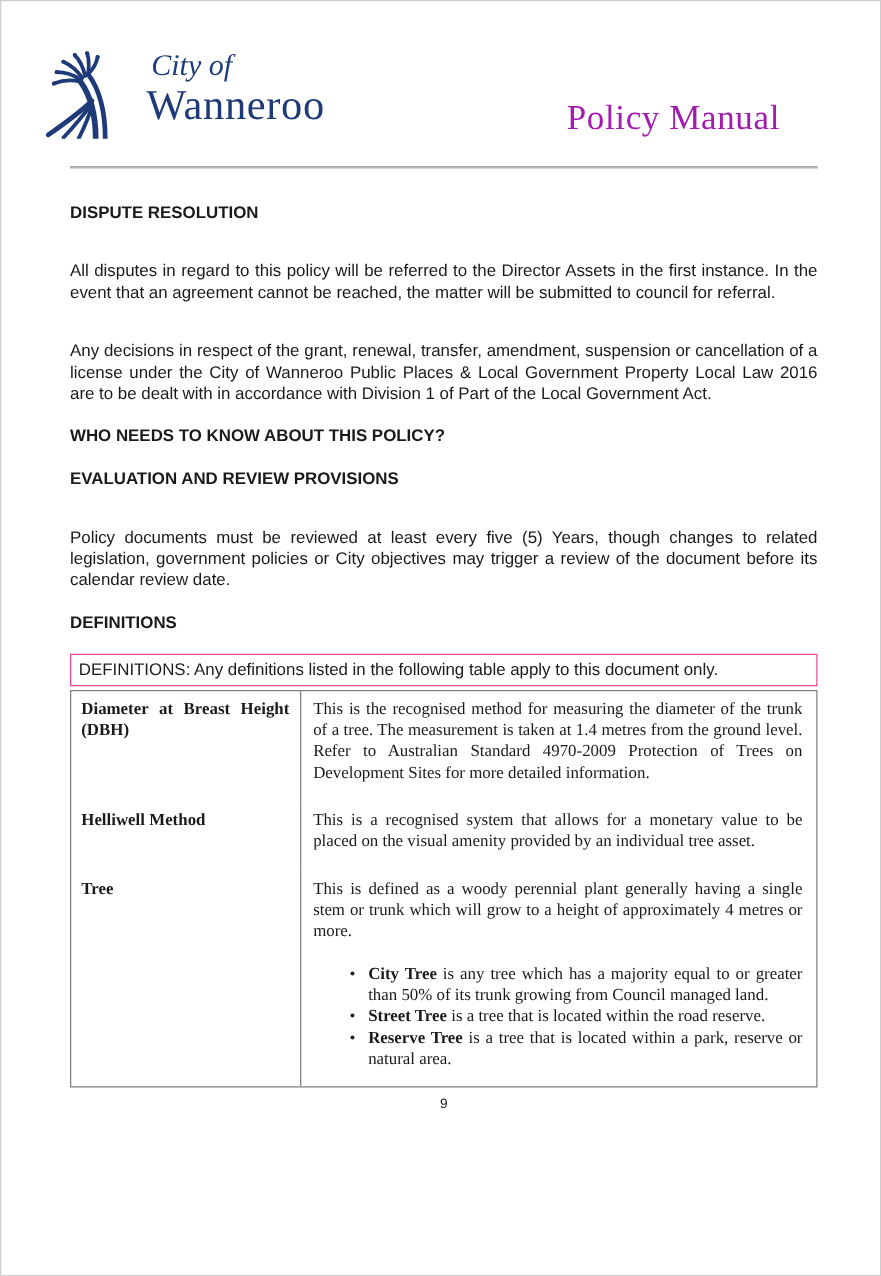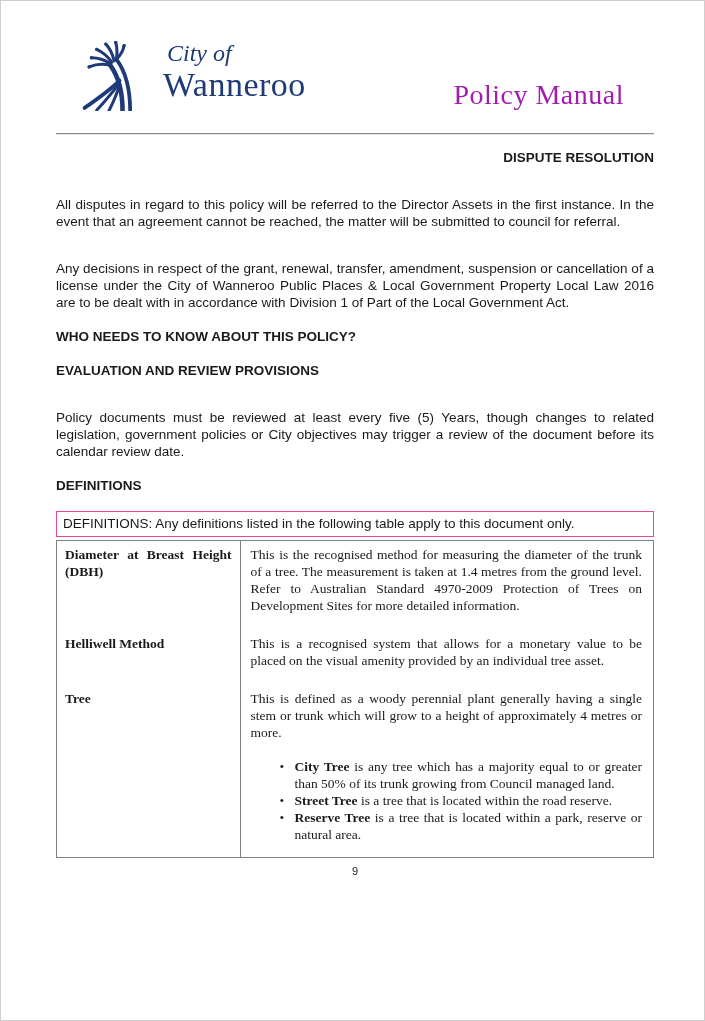--- a/index.html
+++ b/index.html
@@ -13,21 +13,21 @@
     line-height: 17px;
     color: #1a1a1a;
     overflow: hidden;
     position: relative;
     border: 1px solid #cfcfcf;
   }
   
   .header {
     display: flex;
     align-items: flex-end;
-    padding: 38px 50px 0 79px;
+    padding: 38px 50px 0 33px;
   }
   .logo { display: flex; align-items: flex-start; gap: 7px; color: #1e3a78; }
   .logo svg { display: block; margin-top: 2px; }
   .logo-text { display: flex; flex-direction: column; }
   .city-of {
     font-family: "Liberation Serif", serif;
     font-style: italic;
     font-size: 24px; line-height: 28px;
     padding-left: 4px;
   }
@@ -47,21 +47,21 @@
   }
   .rule {
     margin: 22px 50px 0 55px;
     height: 2px;
     background: #8c8c8c;
     border-bottom: 1px solid #e2e2e2;
   }
   
   .content { margin: 0 50px 0 55px; }
   .heading { font-weight: bold; margin-top: 17px; }
-  .heading.first { margin-top: 14px; text-align: right; }
+  .heading.first { margin-top: 26px; }
   .para { margin-top: 30px; text-align: justify; }
   
   .def-caption {
     margin-top: 17px;
     border: 1px solid #ec4899;
     padding: 3px 6px 4px 6px;
   }
   .def-body {
     margin-top: 3px;
     border: 1px solid #808080;

